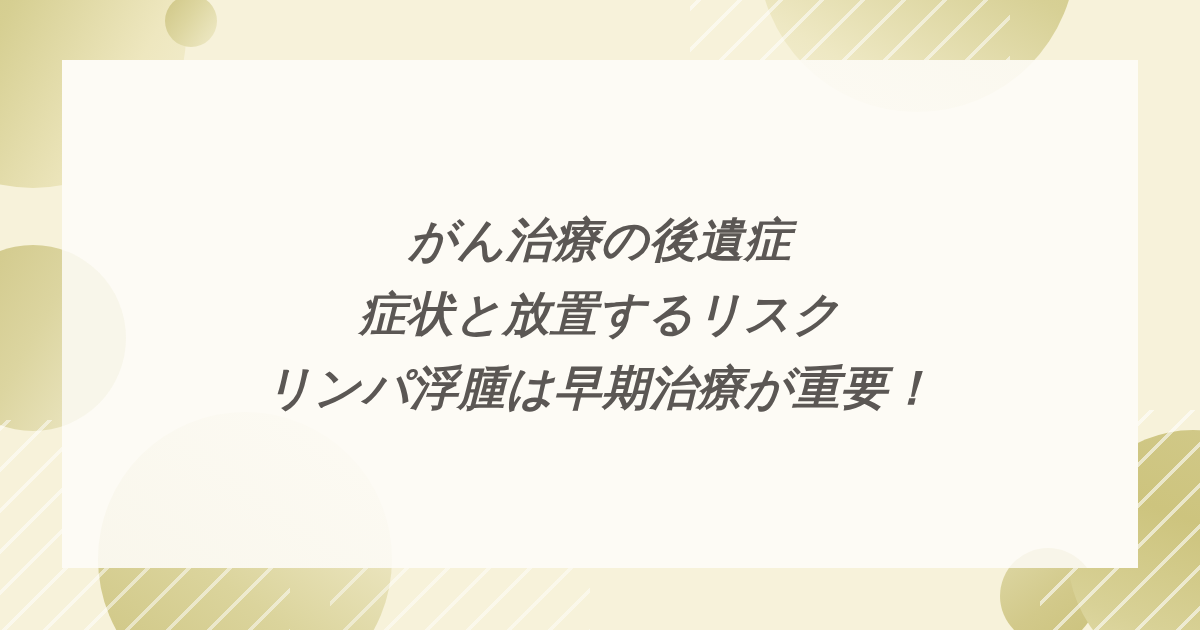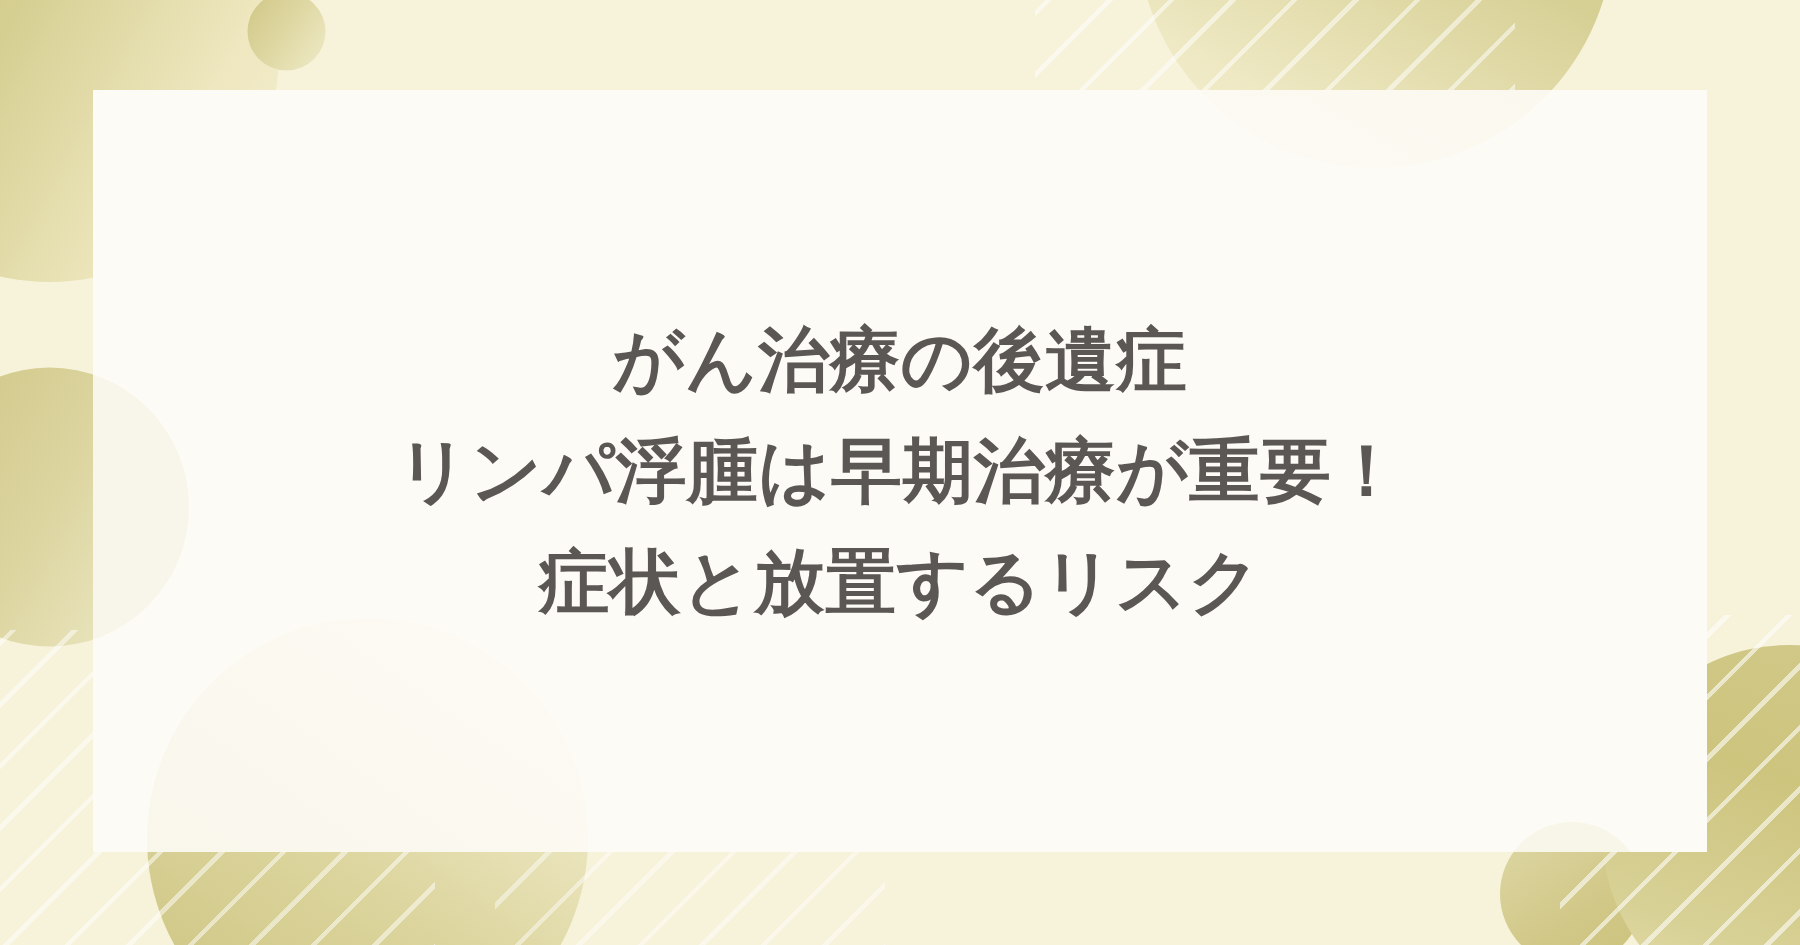--- a/index.html
+++ b/index.html
@@ -220,20 +220,21 @@
     justify-content: center;
     text-align: center;
   }
   .title-line {
     color: #5b5754;
     font-size: 47px;
     font-weight: 700;
     line-height: 74px;
     letter-spacing: 0.5px;
     white-space: nowrap;
+    font-style: italic;
   }
 </style>
 </head>
 <body>
 
 <div id="stage">
 
   <div class="bg-layer">
     <div class="blob blob-tl-large"></div>
     <div class="blob blob-tl-small"></div>
@@ -253,17 +254,17 @@
 
   <div class="ghost-clip">
     <div class="card-ghost ghost-tr"></div>
     <div class="card-ghost ghost-bl"></div>
     <div class="card-ghost ghost-br"></div>
     <div class="card-ghost ghost-l"></div>
   </div>
 
   <div class="title-block">
     <div class="title-line">がん治療の後遺症</div>
+    <div class="title-line">症状と放置するリスク</div>
     <div class="title-line">リンパ浮腫は早期治療が重要！</div>
-    <div class="title-line">症状と放置するリスク</div>
   </div>
 
 </div>
 
 </body></html>

